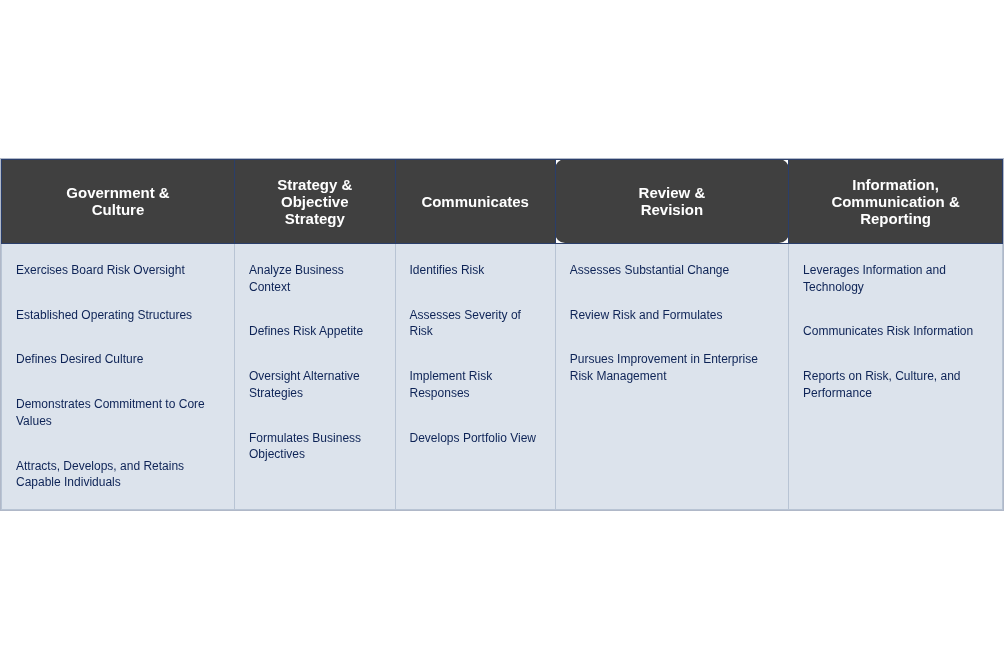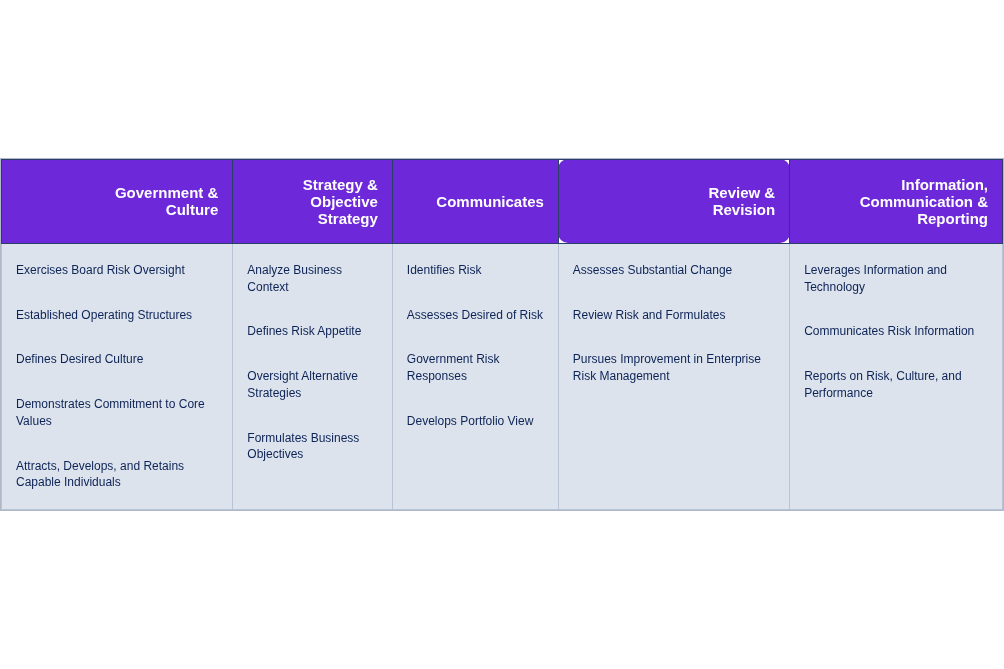--- a/index.html
+++ b/index.html
@@ -22,25 +22,25 @@
       border-collapse: collapse;
       border: 1px solid #b0b8c8;
     }
 
     table {
       width: 100%;
       border-collapse: collapse;
     }
 
     th {
-      background-color: #6d28d9;
+      background-color: #404040;
       color: #ffffff;
       font-weight: bold;
       font-size: 15px;
-      text-align: right;
+      text-align: center;
       padding: 16px 14px;
       border: 1px solid #2a3e6a;
       vertical-align: middle;
     }
 
     td {
       background-color: #dce3ec;
       color: #0d2356;
       font-size: 12px;
       padding: 18px 14px;
@@ -88,22 +88,22 @@
             <div class="cell-item">Attracts, Develops, and Retains Capable Individuals</div>
           </td>
         <td>
             <div class="cell-item">Analyze Business Context</div>
             <div class="cell-item">Defines Risk Appetite</div>
             <div class="cell-item">Oversight Alternative Strategies</div>
             <div class="cell-item">Formulates Business Objectives</div>
           </td>
         <td>
             <div class="cell-item">Identifies Risk</div>
-            <div class="cell-item">Assesses Desired of Risk</div>
-            <div class="cell-item">Government Risk Responses</div>
+            <div class="cell-item">Assesses Severity of Risk</div>
+            <div class="cell-item">Implement Risk Responses</div>
             <div class="cell-item">Develops Portfolio View</div>
           </td>
         <td>
             <div class="cell-item">Assesses Substantial Change</div>
             <div class="cell-item">Review Risk and Formulates</div>
             <div class="cell-item">Pursues Improvement in Enterprise Risk Management</div>
           </td>
         <td>
             <div class="cell-item">Leverages Information and Technology</div>
             <div class="cell-item">Communicates Risk Information</div>

